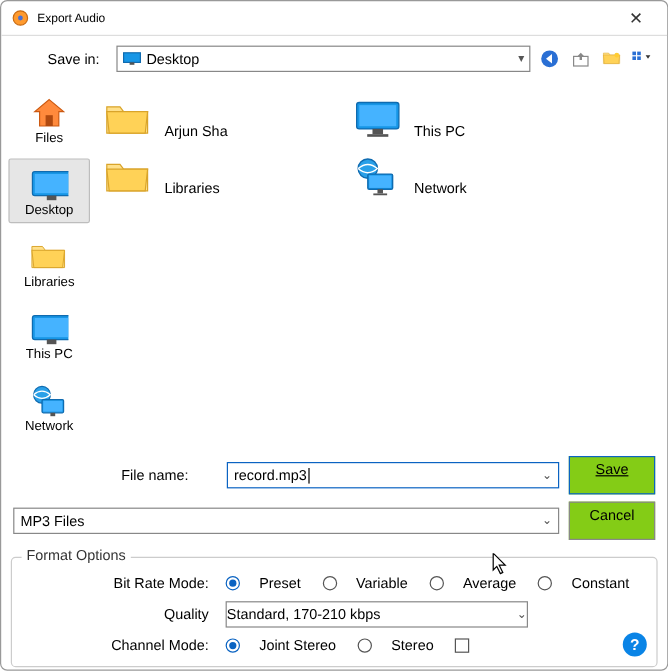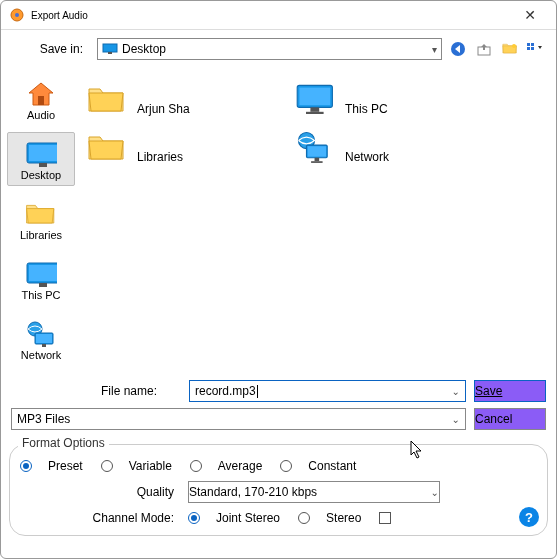--- a/index.html
+++ b/index.html
@@ -22,24 +22,24 @@
 .filepane { flex: 1; position: relative; padding: 8px 4px; display: flex; flex-wrap: wrap; align-content: flex-start; gap: 4px 8px; }
 .fileitem { width: 200px; height: 44px; display: flex; align-items: flex-end; gap: 10px; padding: 2px; cursor: pointer; }
 .fileitem .bigic { width: 40px; height: 36px; display: flex; align-items: center; justify-content: center; }
 .fileitem .fname { font-size: 12px; }
 .bottomrows { padding: 4px 10px 2px 10px; }
 .brow { display: flex; align-items: center; margin-bottom: 6px; gap: 8px; }
 .brow .blabel { width: 170px; text-align: left; padding-left: 90px; }
 .brow .bcombo { flex: 1; height: 22px; border: 1px solid #0a63c2; display: flex; align-items: center; padding: 0 5px; font-size: 12px; }
 .brow .bcombo.plain { border-color: #888; }
 .brow .bcombo .chev { margin-left: auto; color: #555; font-size: 10px; }
-.brow .bbtn { width: 72px; height: 22px; border: 1px solid #888; background: #8b5cf6; line-height: 20px; cursor: pointer; }
+.brow .bbtn { width: 72px; height: 32px; border: 1px solid #888; background: #84cc16; text-align: center; line-height: 20px; cursor: pointer; }
 .brow .bbtn.primary { border-color: #0a63c2; }
 .brow .bbtn .ul { text-decoration: underline; }
-.fieldset { margin: 6px 8px 8px 8px; border: 1px solid #ccc; border-radius: 16px; padding: 14px 10px 10px 10px; position: relative; }
+.fieldset { margin: 6px 8px 8px 8px; border: 1px solid #ccc; border-radius: 4px; padding: 14px 10px 10px 10px; position: relative; }
 .fieldset .legend { position: absolute; top: -9px; left: 8px; background: #fff; padding: 0 4px; font-size: 12px; color: #333; }
 .fo-row { display: flex; align-items: center; margin-bottom: 8px; gap: 8px; }
 .fo-row .folabel { width: 160px; text-align: right; padding-right: 6px; }
 .fo-row .radio, .fo-row .check { display: inline-flex; align-items: center; gap: 16px; margin-right: 10px; cursor: pointer; }
 .fo-row .radio .dot { width: 12px; height: 12px; border: 1px solid #555; border-radius: 50%; display: inline-flex; align-items: center; justify-content: center; }
 .fo-row .radio.sel .dot { border-color: #0a63c2; }
 .fo-row .radio.sel .dot::after { content: ""; width: 6px; height: 6px; background: #0a63c2; border-radius: 50%; }
 .fo-row .check .box { width: 12px; height: 12px; border: 1px solid #555; }
 .fo-row .qcombo { flex: 1; max-width: 252px; height: 22px; border: 1px solid #888; display: flex; align-items: center; padding: 0 0; }
 .fo-row .qcombo .chev { margin-left: auto; color: #555; font-size: 10px; }
@@ -128,21 +128,21 @@
 </div>
 
 <div class="midwrap">
   <div class="sidebar">
     <div class="sbitem">
       <span class="ic">
           <svg width="32" height="28">
             <use href="#home-svg"></use>
           </svg>
         </span>
-      <span class="lab">Audio</span>
+      <span class="lab">Files</span>
     </div>
     <div class="sbitem selected">
       <span class="ic">
           <svg width="32" height="28">
             <use href="#monitor-svg"></use>
           </svg>
         </span>
       <span class="lab">Desktop</span>
     </div>
     <div class="sbitem">
@@ -227,20 +227,21 @@
 </div>
 
 <div class="fieldset">
   <span class="legend">Format Options</span>
 
   <svg class="cursor" style="left:400px; top:-4px" viewBox="0 0 12 18">
       <path d="M0 0 L0 14 L3 11 L6 17 L8 16 L5 10 L10 10 Z" fill="#fff" stroke="#000"></path>
     </svg>
 
   <div class="fo-row">
+    <span class="folabel">Bit Rate Mode:</span>
     <span class="radio sel">
         <span class="dot"></span>
         <span>Preset</span>
       </span>
     <span class="radio">
         <span class="dot"></span>
         <span>Variable</span>
       </span>
     <span class="radio">
         <span class="dot"></span>

